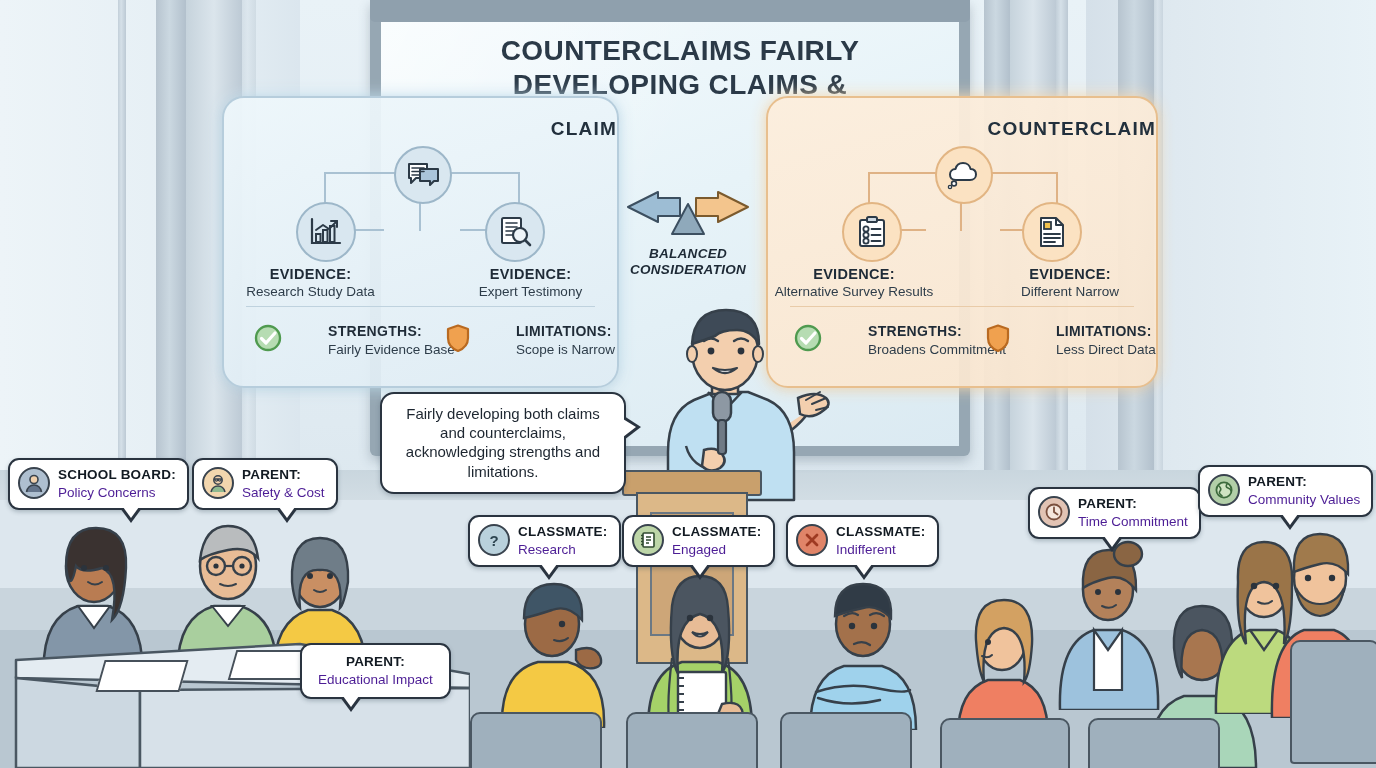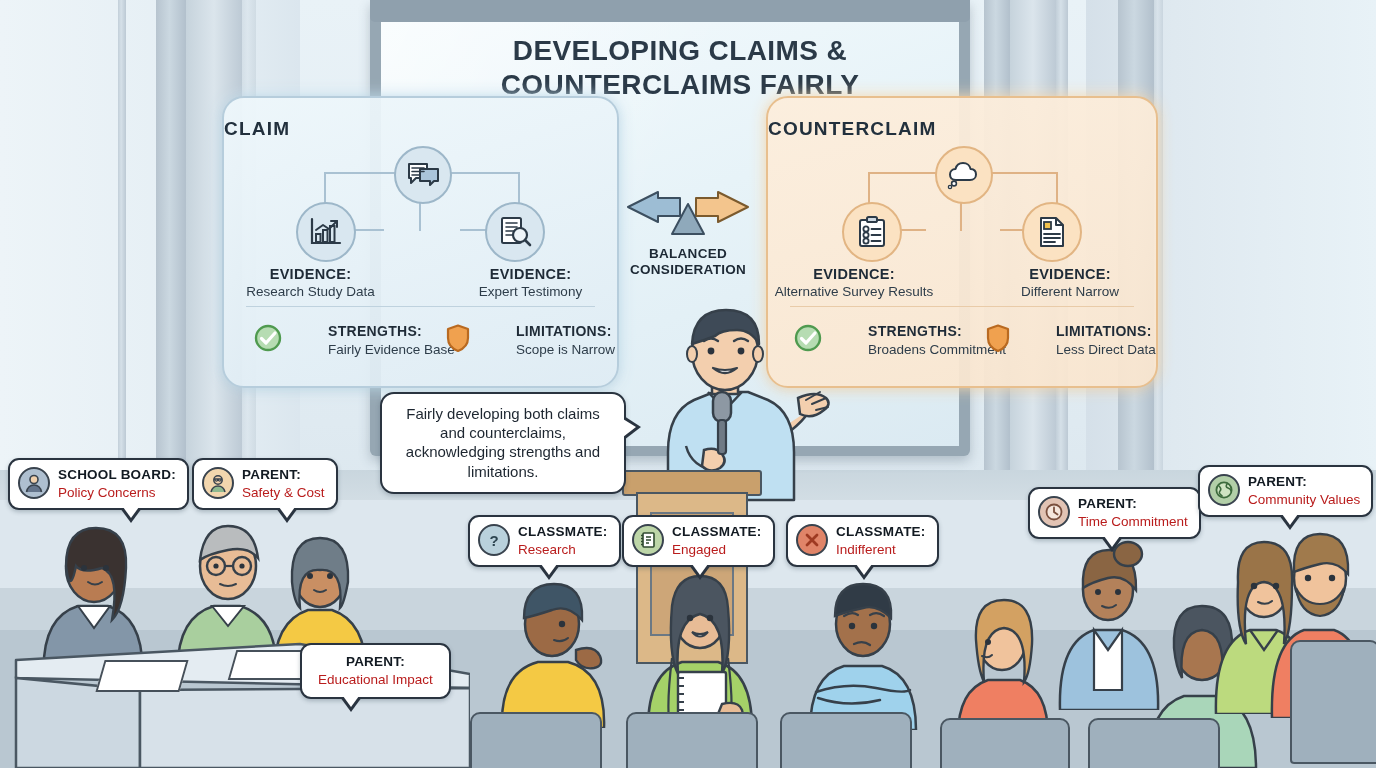--- a/index.html
+++ b/index.html
@@ -47,21 +47,21 @@
     border-color:#b6cddc;
     box-shadow:0 0 16px rgba(200,226,240,.95), 0 2px 8px rgba(90,120,140,.18);
   }
   .panel.counter{
     left:766px;top:96px;width:388px;height:288px;
     background:linear-gradient(165deg,rgba(252,238,221,.96),rgba(250,230,207,.93));
     border-color:#e8bf8e;
     box-shadow:0 0 16px rgba(253,223,182,.95), 0 2px 8px rgba(150,110,70,.16);
   }
   .panel-title{
-    position:absolute;top:20px;left:0;width:100%;text-align:left;
+    position:absolute;top:20px;left:0;width:100%;text-align:right;
     font-size:19px;font-weight:bold;color:#22303d;letter-spacing:1.2px;
   }
   .panel-divider{position:absolute;left:22px;right:22px;top:208px;height:1px;}
   .claim .panel-divider{background:#bfd2de;}
   .counter .panel-divider{background:#e9cba8;}
 
   
   .node{position:absolute;border-radius:50%;border:2px solid;display:flex;align-items:center;justify-content:center;}
   .claim .node{background:#d9e7f0;border-color:#9db7c9;}
   .counter .node{background:#fbe2c2;border-color:#e2b583;}
@@ -84,21 +84,21 @@
 
   .sl-row{position:absolute;top:224px;display:flex;align-items:center;gap:8px;}
   .sl-row.l{left:30px;} .sl-row.r{left:222px;}
   .counter .sl-row.l{left:26px;} .counter .sl-row.r{left:218px;}
   .sl-text{line-height:1.15;margin-left:38px;}
   .sl-head{font-size:14px;font-weight:bold;color:#1f2b37;letter-spacing:.3px;}
   .sl-sub{font-size:13.5px;color:#2e3d4a;}
 
   
   .balance{position:absolute;left:612px;top:190px;width:152px;text-align:center;}
-  .balance-text{margin-top:6px;font-size:13.5px;font-weight:bold;color:#1d2935;line-height:1.2;letter-spacing:.3px;}
+  .balance-text{margin-top:6px;font-size:13.5px;font-weight:bold;color:#1d2935;line-height:1.2;letter-spacing:.3px;font-style:italic;}
 
   
   .bubble{
     position:absolute;left:380px;top:392px;width:218px;
     background:#fff;border:2.5px solid #2a3440;border-radius:14px;
     padding:10px 12px 11px;text-align:center;
     font-size:15px;color:#1d2630;line-height:1.28;
     box-shadow:0 2px 5px rgba(40,60,75,.25);
   }
   .bubble::after{
@@ -114,21 +114,21 @@
 
   
   .tag{
     position:absolute;display:flex;align-items:center;gap:8px;
     background:#fff;border:2.5px solid #2a3440;border-radius:11px;
     padding:5px 11px 6px 8px;
     box-shadow:0 2px 4px rgba(40,60,75,.28);
   }
   .tag .tag-text{line-height:1.15;}
   .tag .tag-head{font-size:13.5px;font-weight:bold;color:#121a22;letter-spacing:.2px;white-space:nowrap;}
-  .tag .tag-sub{font-size:13.5px;color:#b91c1c;white-space:nowrap;}
+  .tag .tag-sub{font-size:13.5px;color:#4c1d95;white-space:nowrap;}
   .tag::after{
     content:"";position:absolute;left:var(--tx,46%);bottom:-15px;
     border-left:11px solid transparent;border-right:11px solid transparent;
     border-top:15px solid #2a3440;
   }
   .tag::before{
     content:"";position:absolute;left:calc(var(--tx,46%) + 3px);bottom:-10px;z-index:2;
     border-left:8px solid transparent;border-right:8px solid transparent;
     border-top:11px solid #fff;
   }
@@ -165,22 +165,22 @@
   <div class="floorline" style="top:500px;height:88px;background:#dde7ee;"></div>
   <div class="floorline" style="top:588px;height:42px;background:#c9d5dd;"></div>
   <div class="floorline" style="top:630px;height:138px;background:#b9c7d1;"></div>
 
   <div class="screen-frame"></div>
   <div class="screen-top"></div>
   <div class="screen"></div>
   <div class="screen-sheen"></div>
 
   <div class="slide-title">
+    <div>COUNTERCLAIMS FAIRLY</div>
     <div>DEVELOPING CLAIMS &amp;</div>
-    <div>COUNTERCLAIMS FAIRLY</div>
   </div>
 
   <div class="panel claim">
     <div class="panel-title">CLAIM</div>
 
     <div class="conn" style="left:100px;top:74px;width:196px;height:2px;"></div>
     <div class="conn" style="left:100px;top:74px;width:2px;height:58px;"></div>
     <div class="conn" style="left:294px;top:74px;width:2px;height:58px;"></div>
     <div class="conn" style="left:100px;top:131px;width:60px;height:2px;"></div>
     <div class="conn" style="left:236px;top:131px;width:60px;height:2px;"></div>

